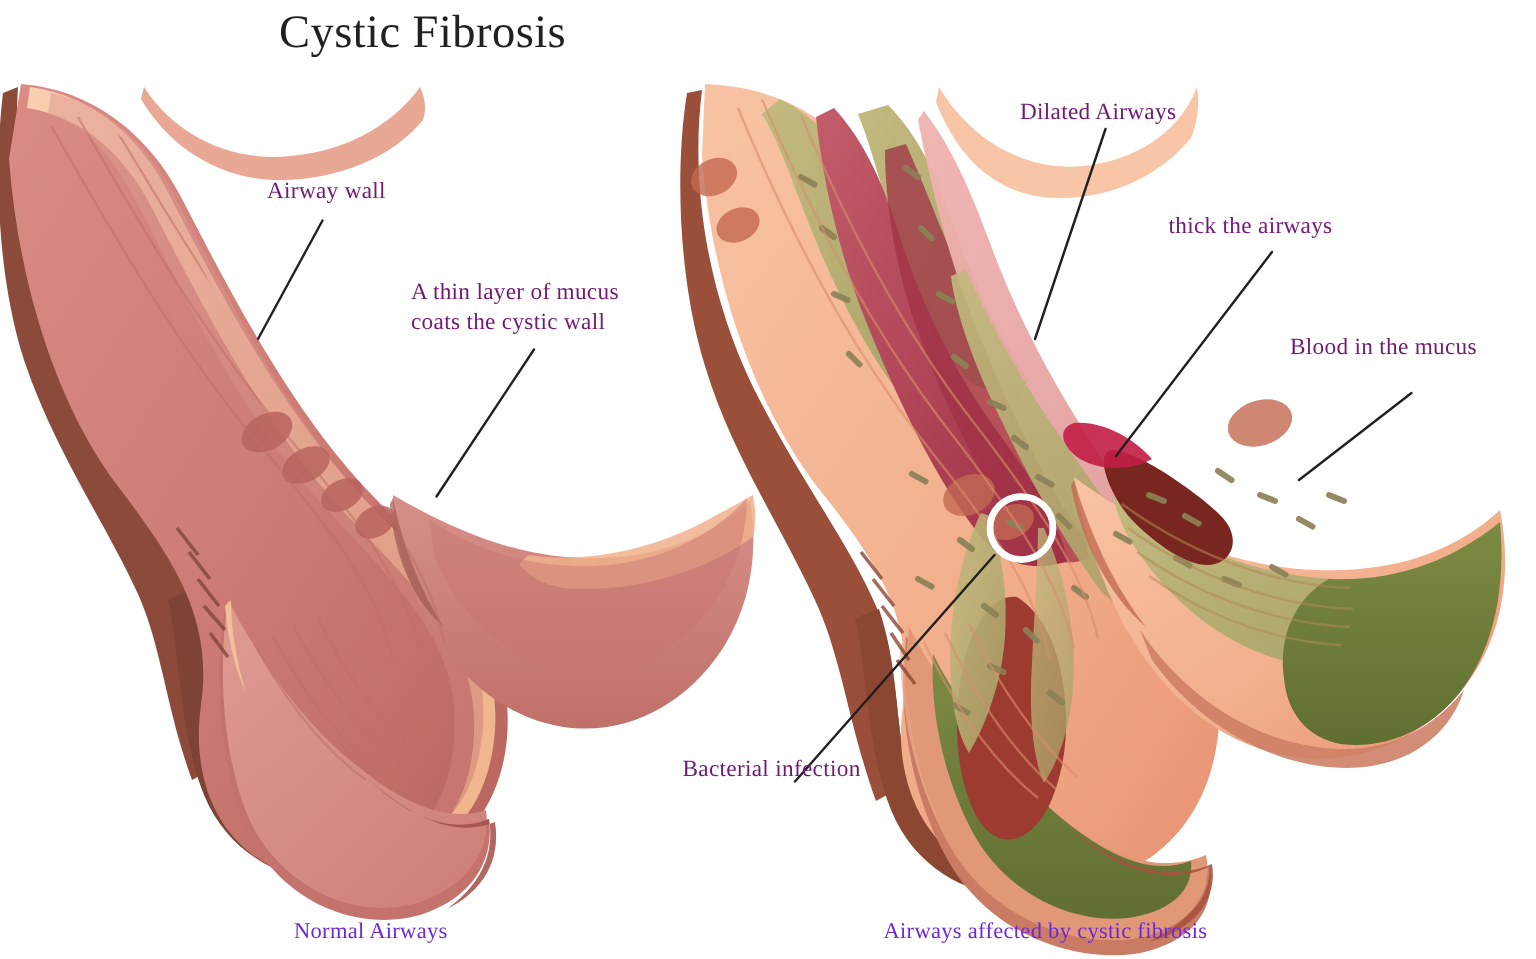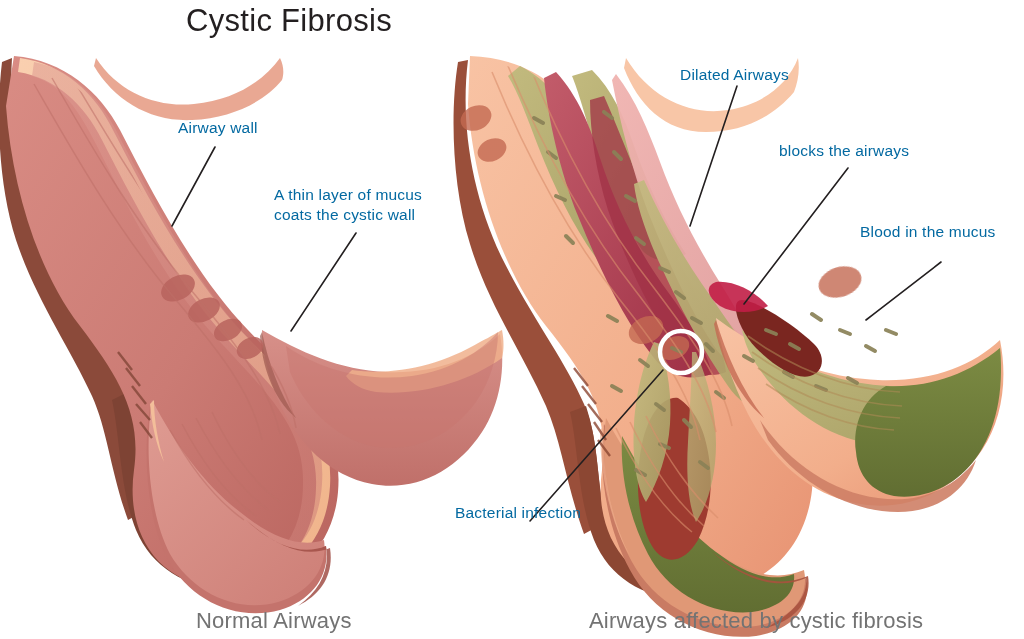--- a/index.html
+++ b/index.html
@@ -1,24 +1,24 @@
 <!DOCTYPE html>
 <html><head>
 <meta charset="utf-8">
 <style>
   html,body{margin:0;padding:0;background:#ffffff;}
   body{width:1024px;height:639px;overflow:hidden;
        font-family:"Liberation Sans","DejaVu Sans",sans-serif;color:#231f20;}
-  #stage{position:relative;width:1024px;height:639px;background:#fff;}
+  #stage{position:relative;width:1024px;height:639px;background:#fff;font-family:Liberation Serif, serif;}
   #art{position:absolute;inset:0;width:1024px;height:639px;}
-  .lbl{position:absolute;font-size:15.5px;line-height:19px;color:#0369a1;
+  .lbl{position:absolute;font-size:15.5px;line-height:19px;color:#701a75;
        letter-spacing:.2px;white-space:pre;font-weight:400;}
   #page-title{position:absolute;left:186px;top:1px;font-size:31px;line-height:40px;
        color:#231f20;letter-spacing:.3px;font-weight:400;}
-  .cap{position:absolute;font-size:22px;line-height:22px;color:#737373;letter-spacing:.2px;}
+  .cap{position:absolute;font-size:15px;line-height:22px;color:#6d28d9;letter-spacing:.2px;}
 </style>
 </head>
 <body>
 
 <div id="stage">
 
   <svg id="art" viewBox="0 0 1024 639">
     <defs>
       <linearGradient id="gWallN" x1="0" y1="0" x2="1" y2="1">
         <stop offset="0%" stop-color="#D98C84"></stop>
@@ -309,21 +309,21 @@
 
   <div id="page-title">Cystic Fibrosis</div>
 
   <div class="lbl" style="left:178px;top:118px;">Airway wall</div>
 
   <div class="lbl" style="left:274px;top:185px;">A thin layer of mucus</div>
   <div class="lbl" style="left:274px;top:205px;">coats the cystic wall</div>
 
   <div class="lbl" style="left:680px;top:65px;">Dilated Airways</div>
 
-  <div class="lbl" style="left:779px;top:141px;">blocks the airways</div>
+  <div class="lbl" style="left:779px;top:141px;">thick the airways</div>
 
   <div class="lbl" style="left:860px;top:222px;">Blood in the mucus</div>
 
   <div class="lbl" style="left:455px;top:503px;">Bacterial infection</div>
 
   <div class="cap" style="left:196px;top:610px;">Normal Airways</div>
   <div class="cap" style="left:589px;top:610px;">Airways affected by cystic fibrosis</div>
 
 </div>
 

